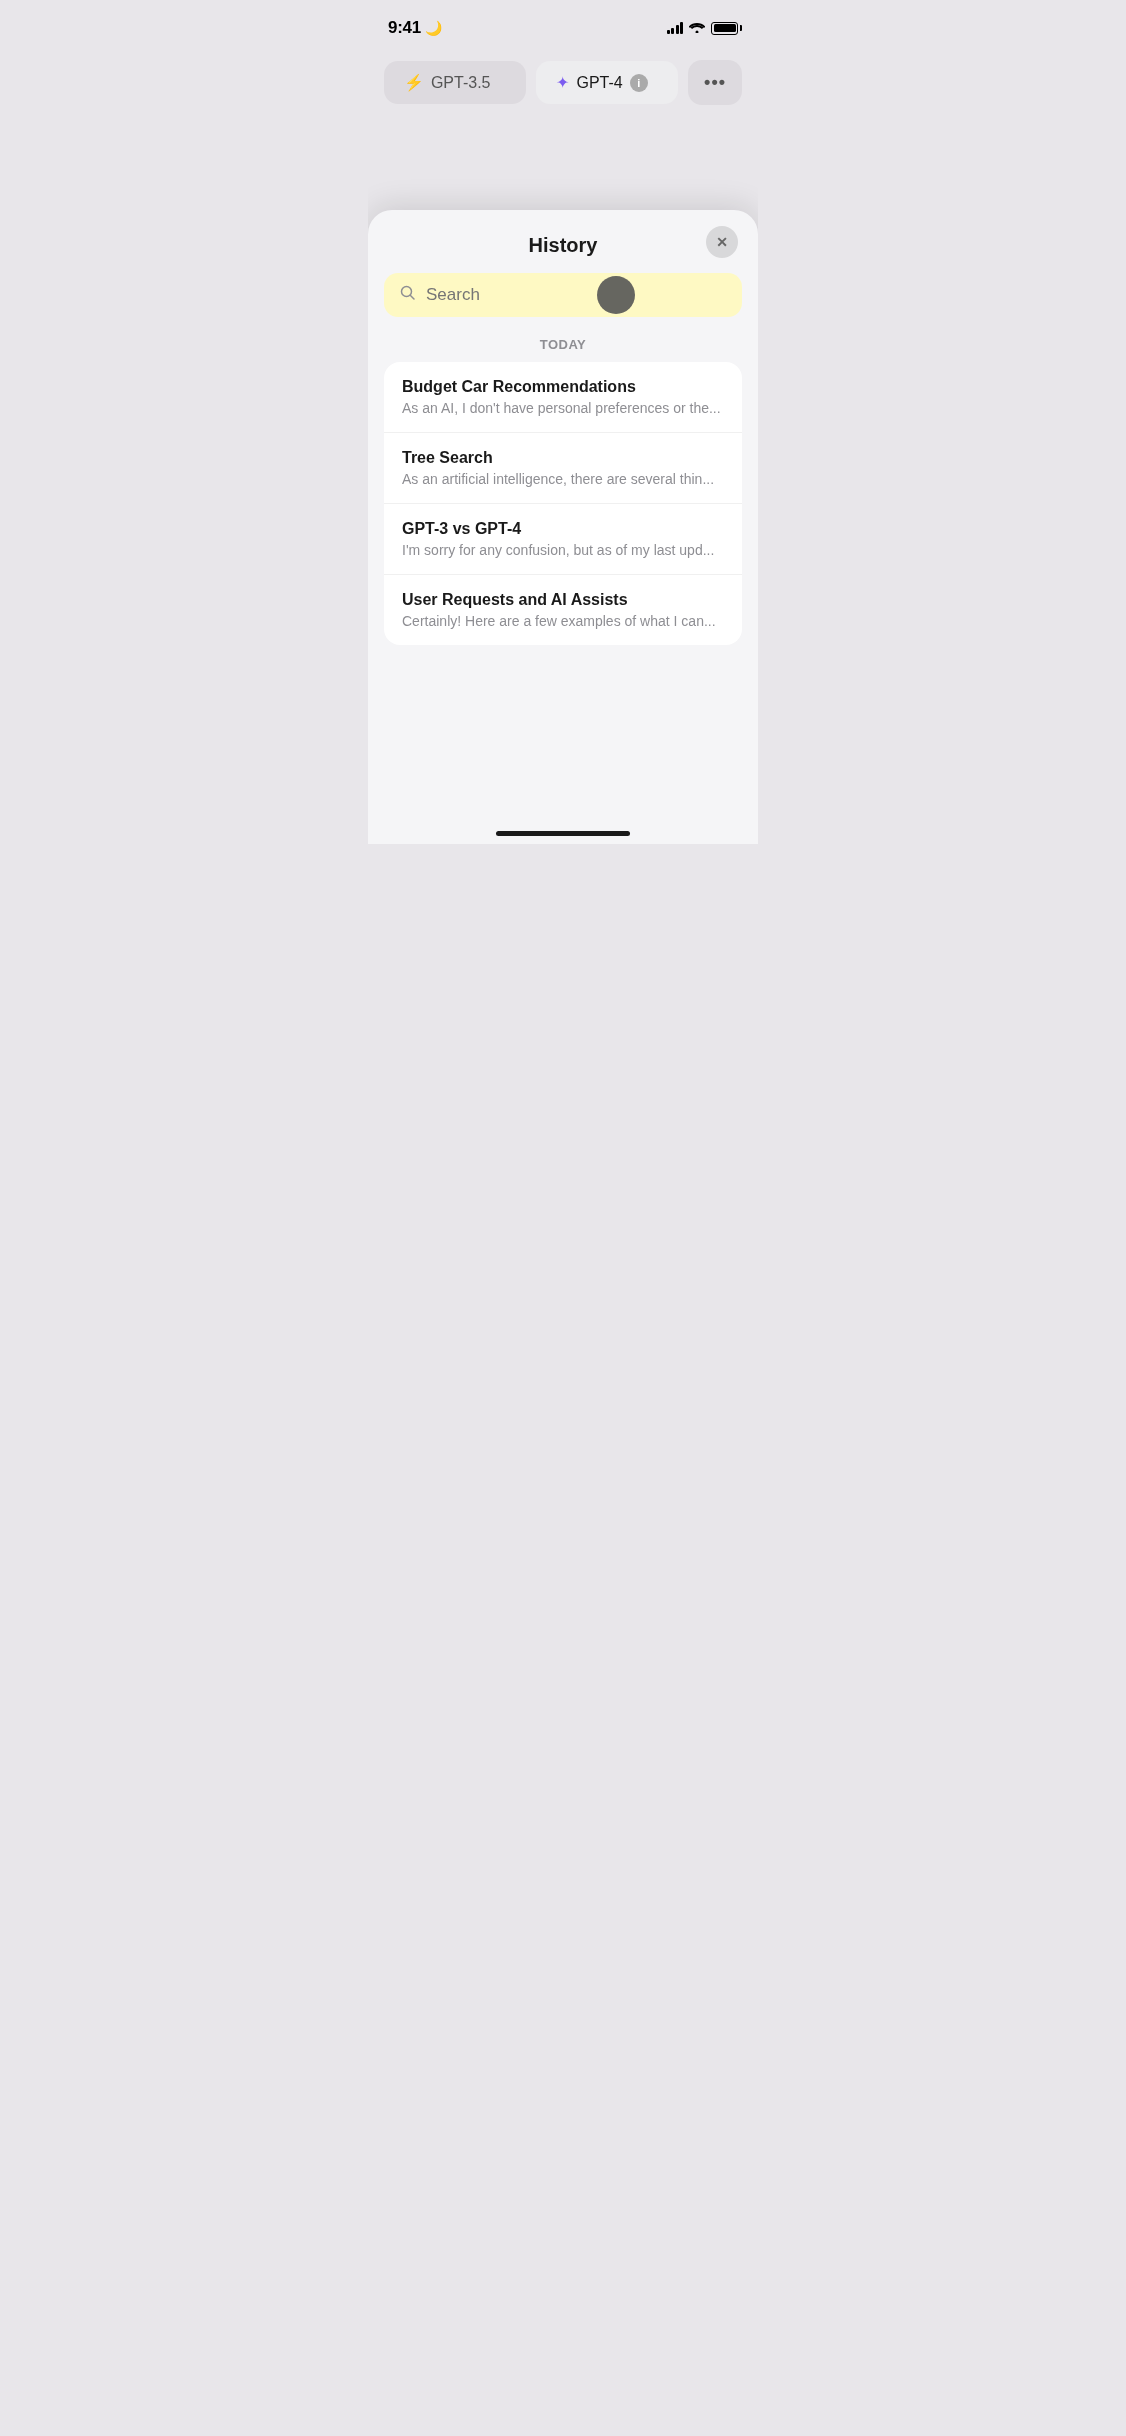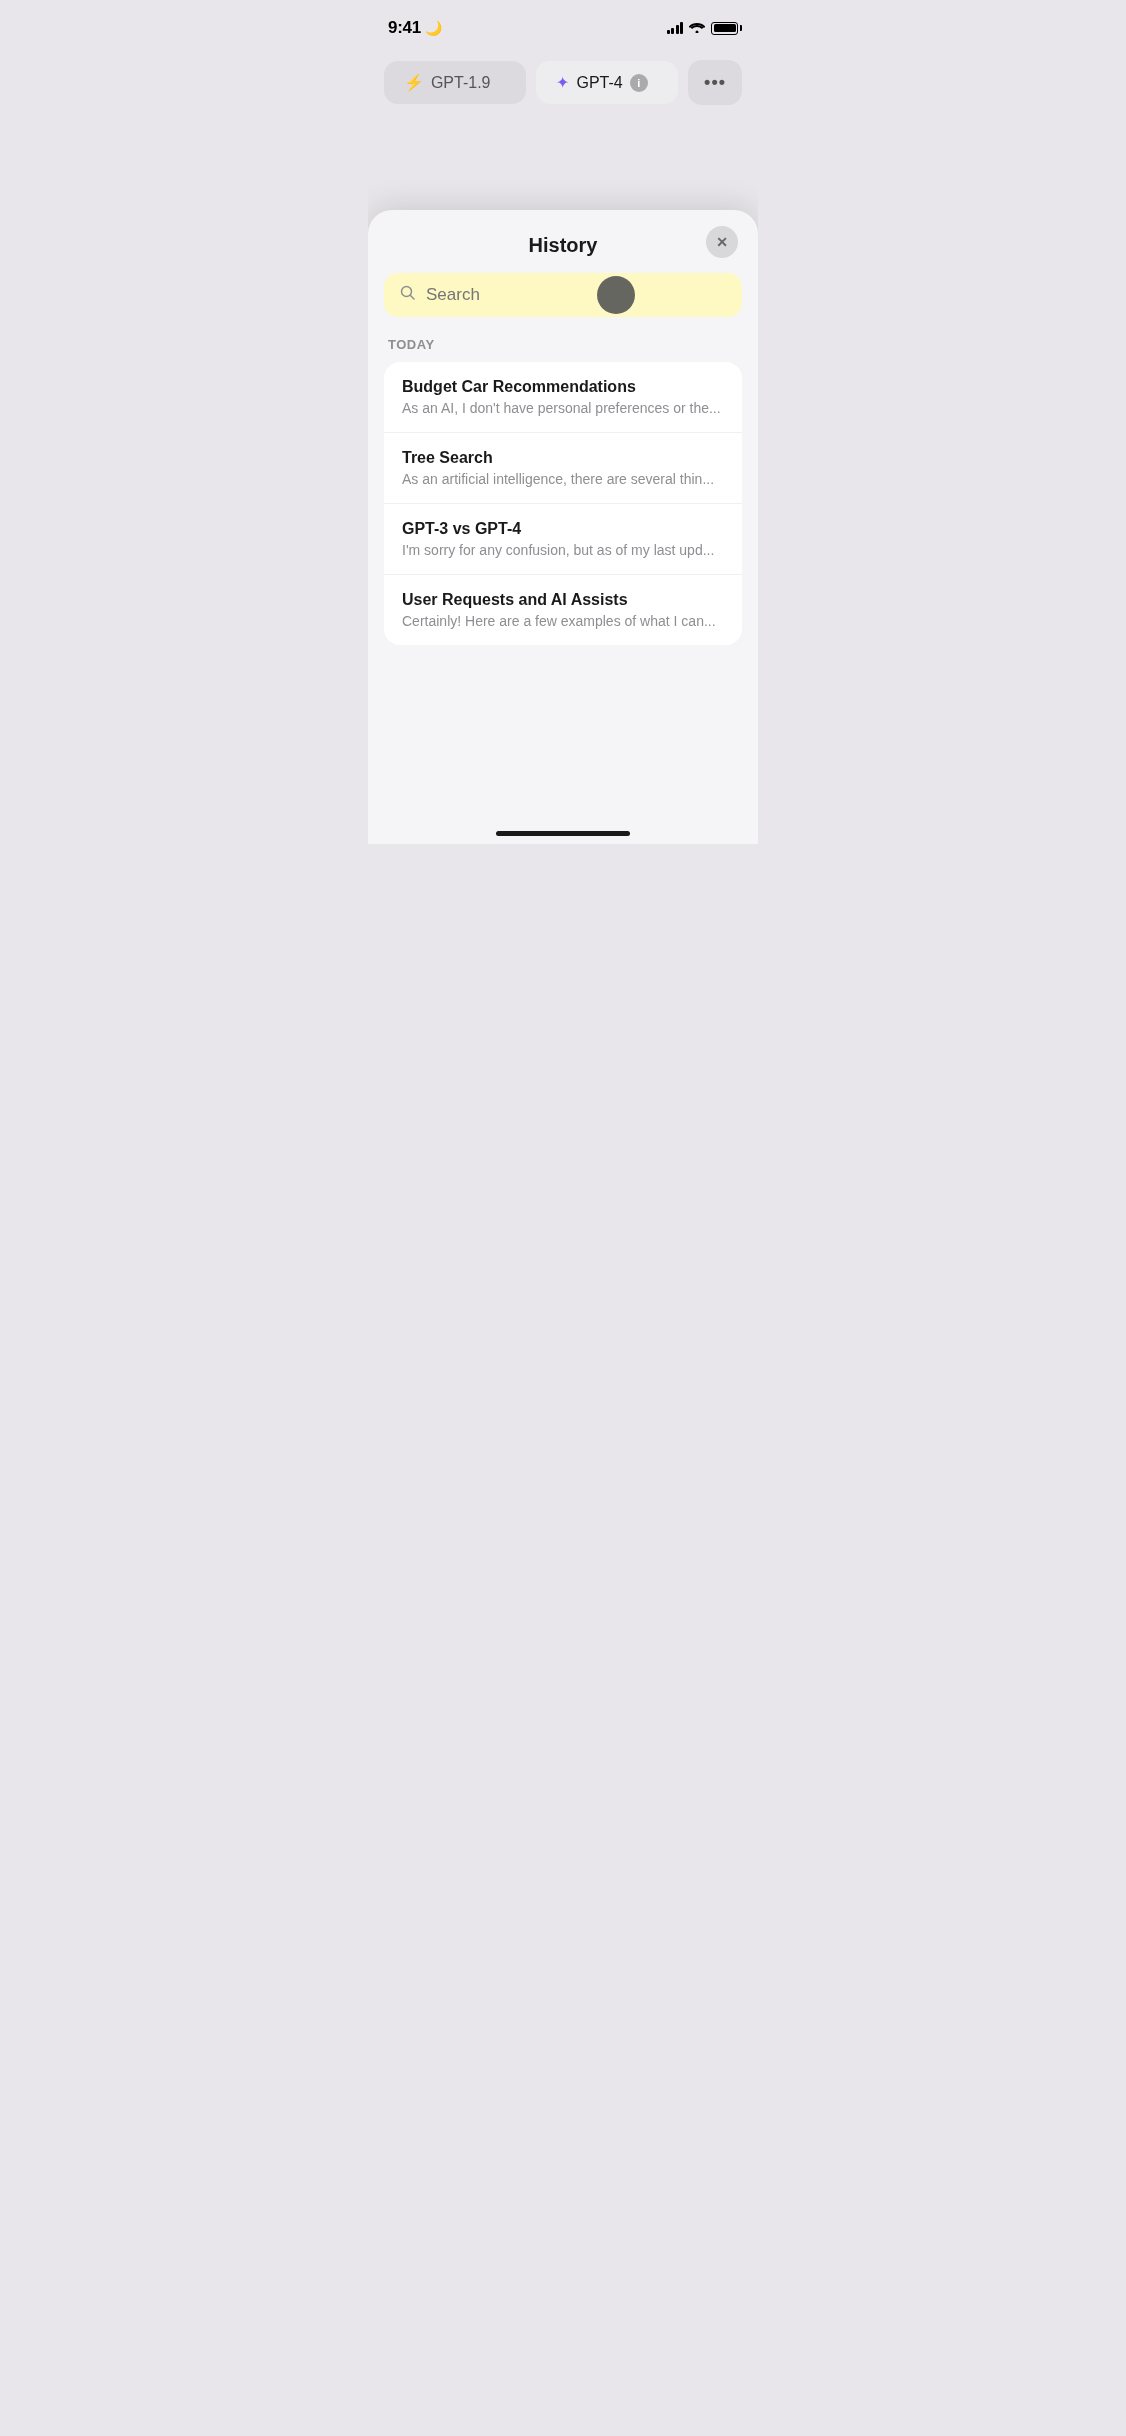--- a/index.html
+++ b/index.html
@@ -254,20 +254,21 @@
     }
 
     
     .section-label {
       font-size: 13px;
       font-weight: 600;
       color: #8e8e93;
       letter-spacing: 0.5px;
       text-transform: uppercase;
       padding: 0 20px 10px 20px;
+      text-align: center;
     }
 
     
     .history-list {
       background: #fff;
       border-radius: 16px;
       margin: 0 16px;
       overflow: hidden;
     }
 
@@ -336,21 +337,21 @@
     </span>
     <div class="battery-icon">
       <div class="battery-fill"></div>
     </div>
   </div>
 </div>
 
 <div class="model-selector">
   <button class="model-btn">
     <span class="model-icon bolt-icon">⚡</span>
-    <span>GPT-1.9</span>
+    <span>GPT-3.5</span>
   </button>
   <button class="model-btn active">
     <span class="model-icon sparkle-icon">✦</span>
     <span>GPT-4</span>
     <div class="info-badge">i</div>
   </button>
   <button class="more-btn">
     <span>•••</span>
   </button>
 </div>

